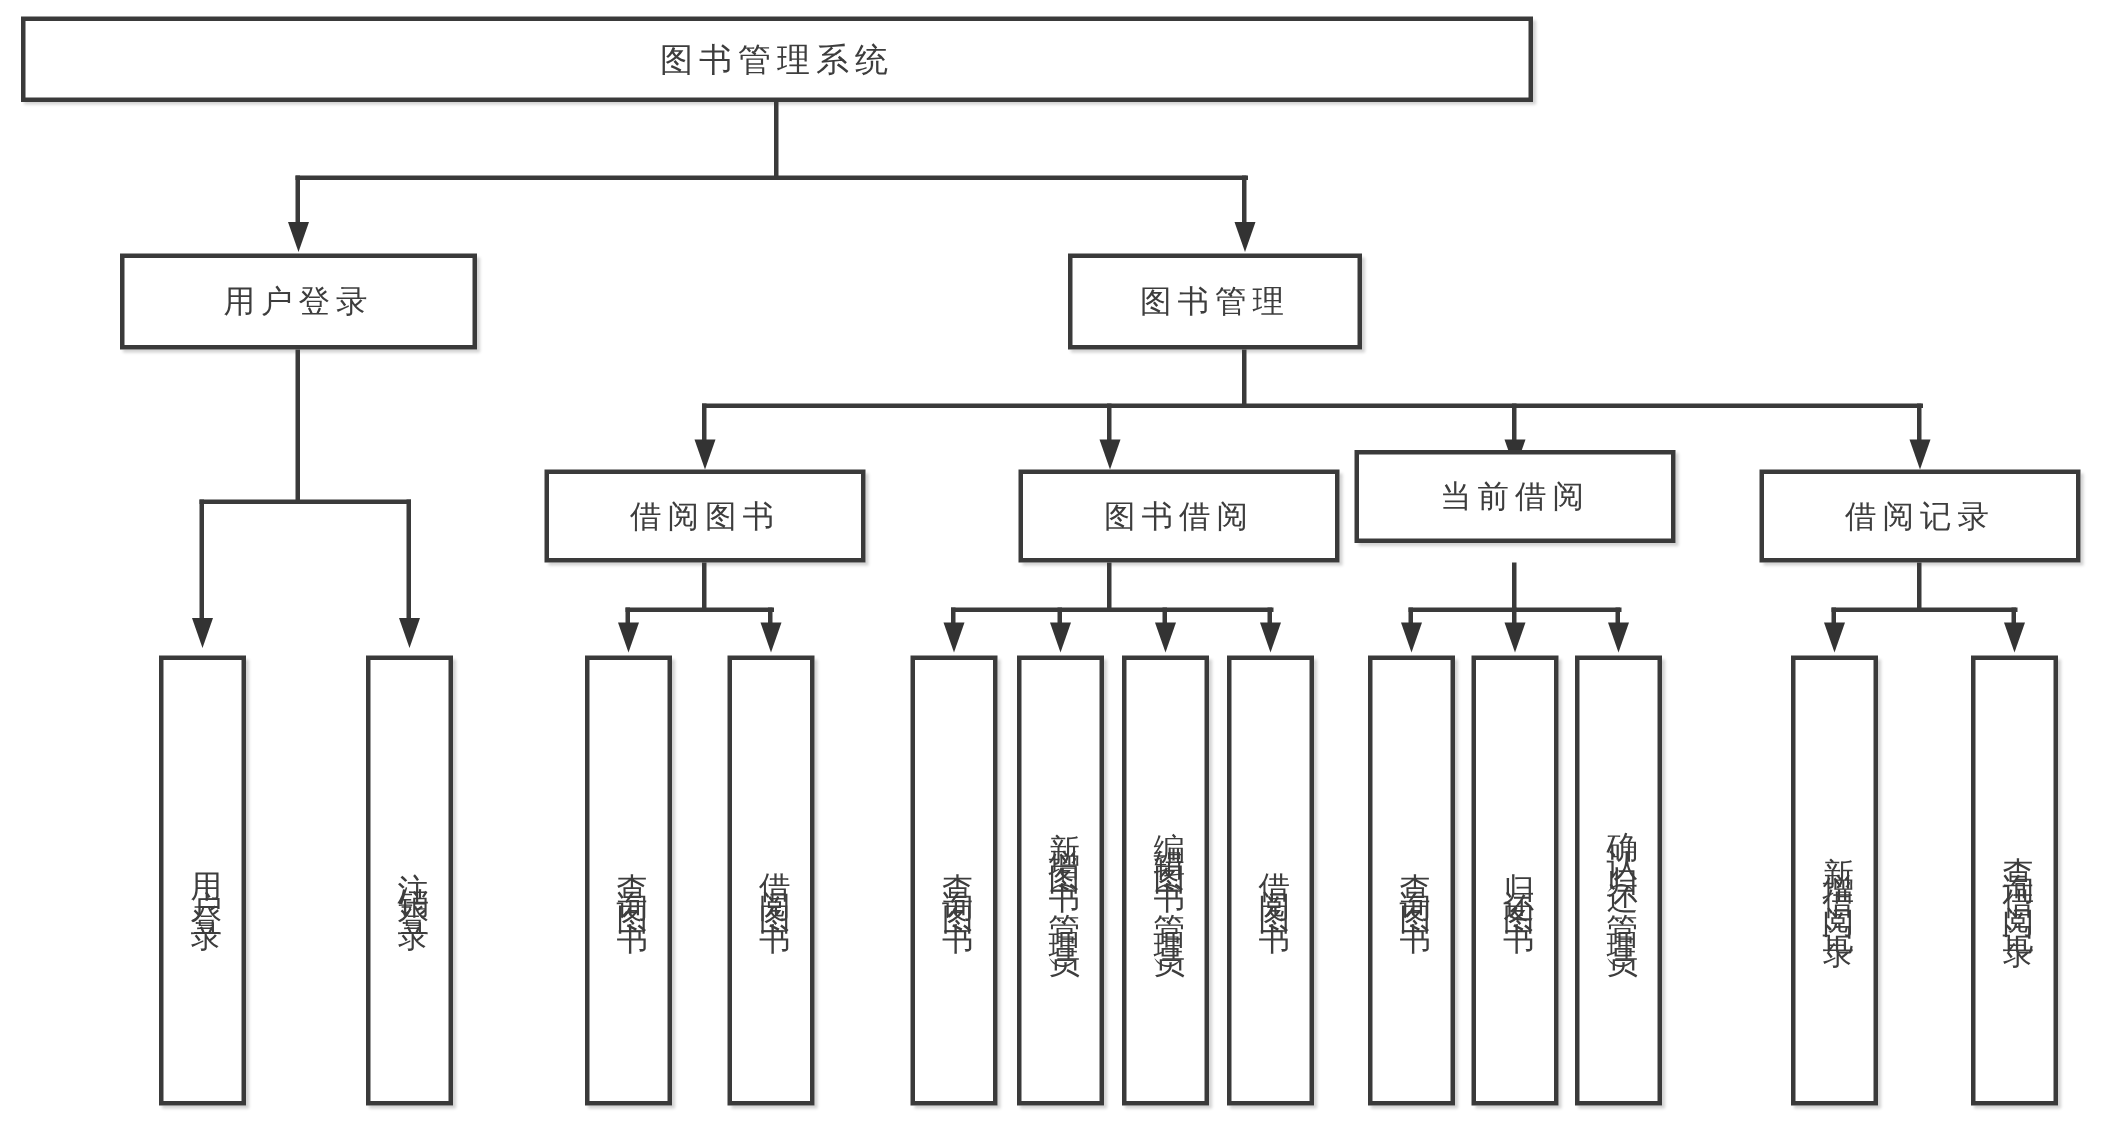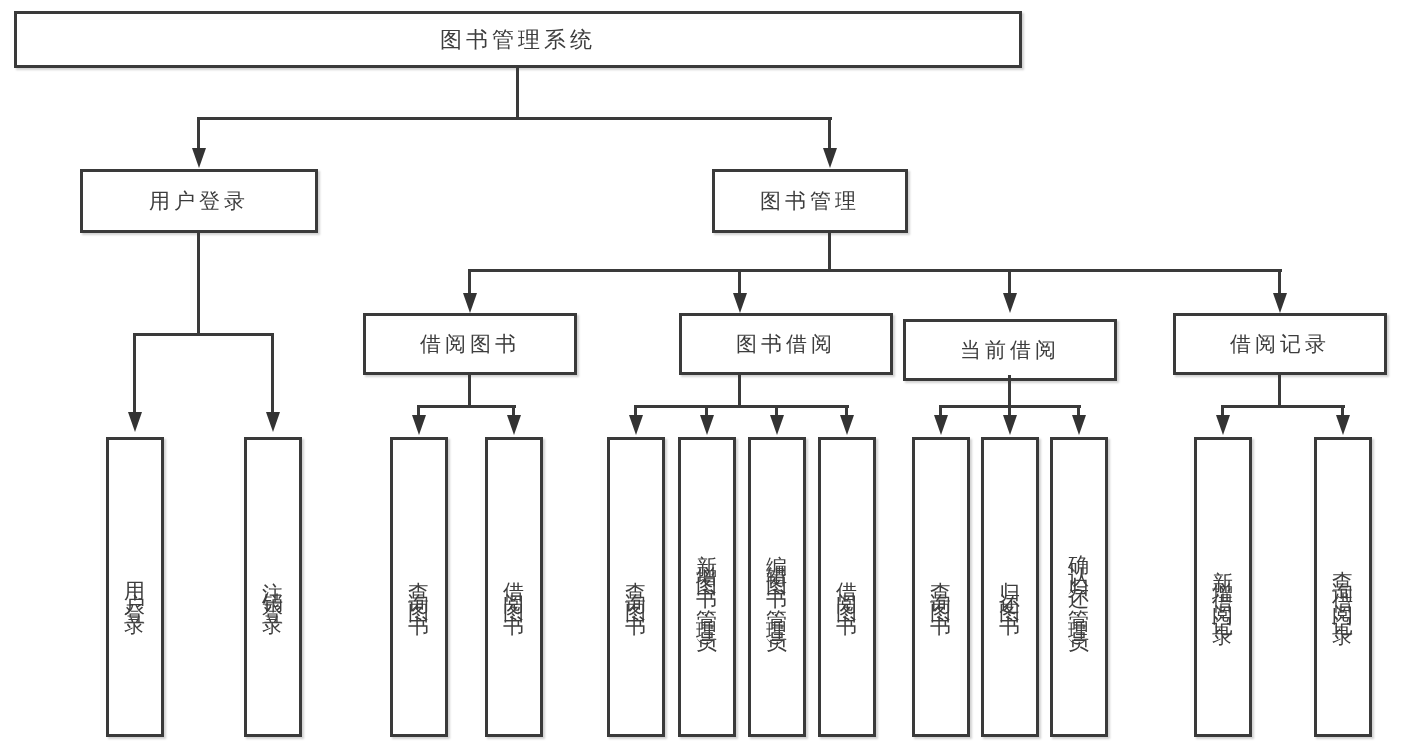--- a/index.html
+++ b/index.html
@@ -1,18 +1,18 @@
 <!DOCTYPE html>
 <html><head>
 <meta charset="utf-8">
 <style>
   html,body { margin:0; padding:0; background:#ffffff; }
   .canvas {
     position:relative; width:1405px; height:747px; background:#ffffff;
-    font-family:Liberation Sans, sans-serif; color:#3d3d3d; overflow:hidden;
+    font-family:Liberation Mono, monospace; color:#3d3d3d; overflow:hidden;
   }
   .box {
     position:absolute; box-sizing:border-box;
     border:3px solid #3a3a3a; background:#ffffff;
     display:flex; align-items:center; justify-content:center;
     font-size:21px; letter-spacing:4px; white-space:nowrap;
     box-shadow:2px 2px 2px rgba(0,0,0,0.18);
   }
   .root-box { font-size:22px; }
   .vbox {
@@ -66,21 +66,21 @@
   <div class="arrow" style="left:463px; top:293px;"></div>
   <div class="vline" style="left:738px; top:269px; height:27px;"></div>
   <div class="arrow" style="left:733px; top:293px;"></div>
   <div class="vline" style="left:1008px; top:269px; height:27px;"></div>
   <div class="arrow" style="left:1003px; top:293px;"></div>
   <div class="vline" style="left:1278px; top:269px; height:27px;"></div>
   <div class="arrow" style="left:1273px; top:293px;"></div>
 
   <div class="box" style="left:363px; top:313px; width:214px; height:62px;">借阅图书</div>
   <div class="box" style="left:633px; top:313px; width:214px; height:62px;margin-left:46px;">图书借阅</div>
-  <div class="box" style="left:903px; top:319px; width:214px; height:62px;">当前借阅</div>
+  <div class="box" style="left:903px; top:300px; width:214px; height:62px;">当前借阅</div>
   <div class="box" style="left:1173px; top:313px; width:214px; height:62px;">借阅记录</div>
 
   <div class="vline" style="left:468px; top:375px; height:33px;"></div>
   <div class="hline" style="left:417px; top:405px; width:99px;"></div>
   <div class="vline" style="left:417px; top:405px; height:12px;"></div>
   <div class="arrow" style="left:412px; top:415px;"></div>
   <div class="vline" style="left:512px; top:405px; height:12px;"></div>
   <div class="arrow" style="left:507px; top:415px;"></div>
 
   <div class="vline" style="left:738px; top:375px; height:33px;"></div>

